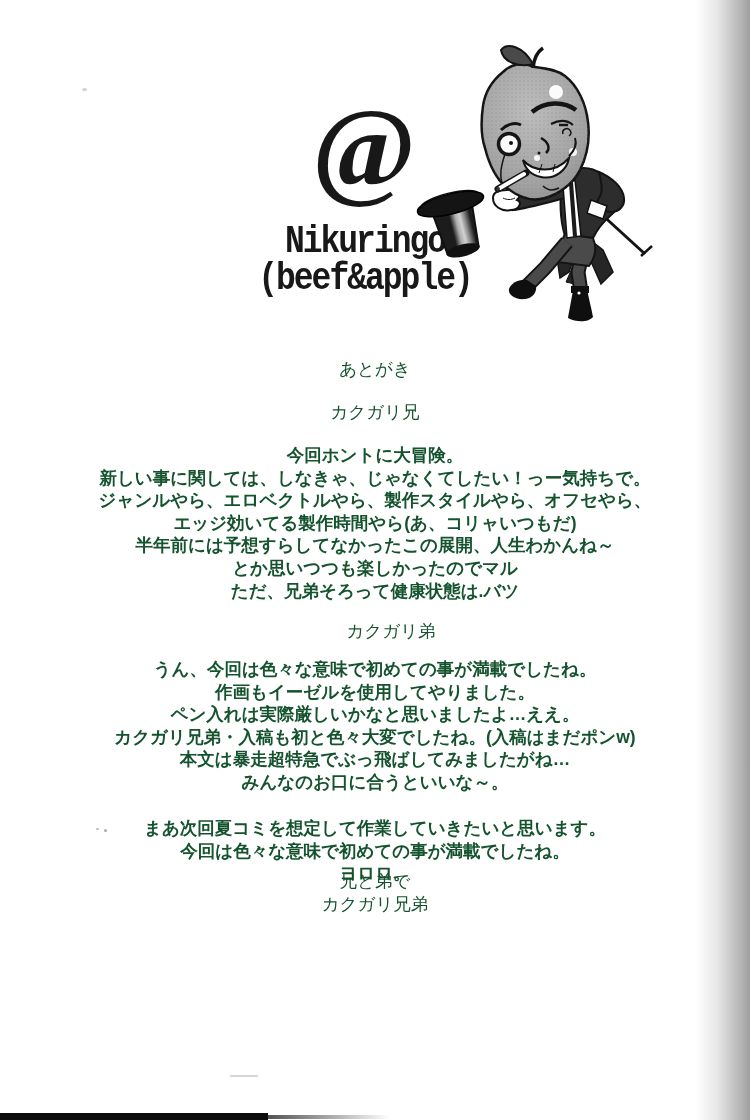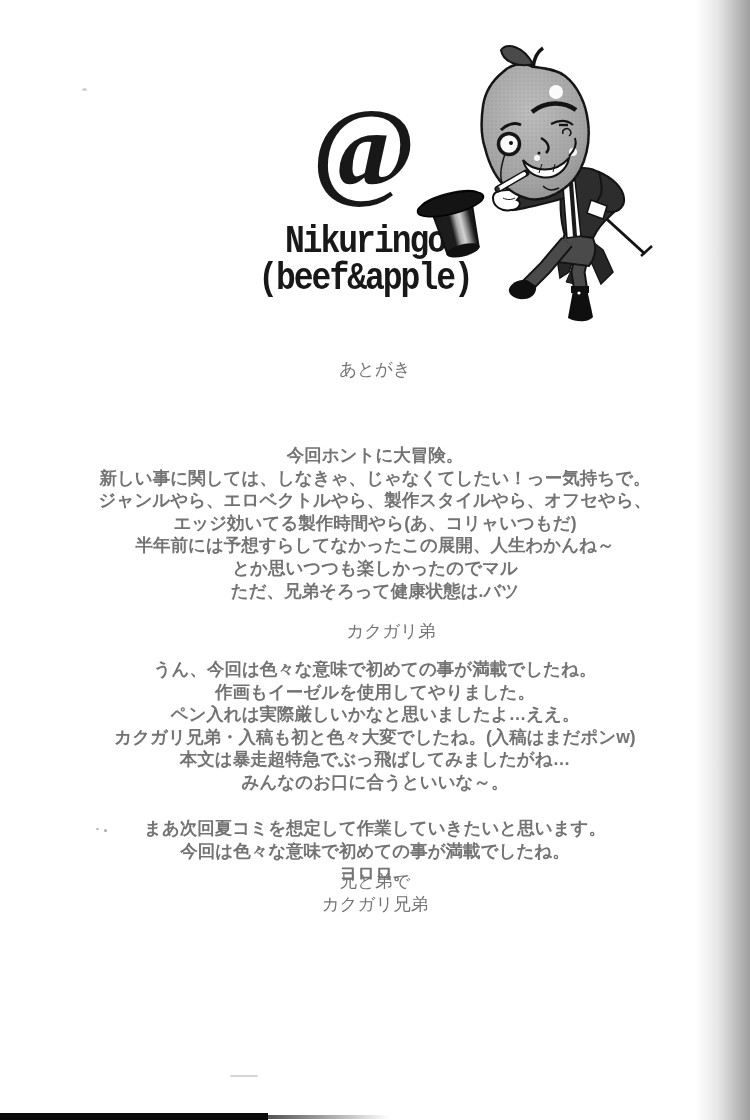--- a/index.html
+++ b/index.html
@@ -34,21 +34,21 @@
     font-weight:bold;font-size:33px;line-height:36px;
     letter-spacing:-2px;color:#181818;
     transform:scaleY(1.18);transform-origin:top center;
   }
   
   .mascot{position:absolute;left:415px;top:40px;width:250px;height:320px;}
   
   .tblock{
     position:absolute;left:0;width:750px;
     text-align:center;font-size:17.5px;line-height:22.6px;
-    color:#737373;
+    color:#14532d;
   }
   .tblock .line{white-space:nowrap;}
   .b-title{top:358px;}
   .b-h1{top:401px;}
   .b-p1{top:444px;font-weight:bold;}
   .b-h2{top:620px;padding-left:16px;}
   .b-p2{top:658px;font-weight:bold;}
   .b-p3{top:817px;font-weight:bold;}
   .b-sign{top:870px;}
   
@@ -191,20 +191,23 @@
         <path d="M109,134 L85,148" stroke="#fff" stroke-width="4" stroke-linecap="round" fill="none"></path>
         <circle cx="83" cy="149" r="2" fill="#333"></circle>
       </g>
     </g>
   </svg>
 
   <div class="tblock b-title">
     <div class="line">あとがき</div>
   </div>
 
+  <div class="tblock b-h1">
+    <div class="line">カクガリ兄</div>
+  </div>
   <div class="tblock b-p1">
     <div class="line">今回ホントに大冒険。</div>
     <div class="line">新しい事に関しては、しなきゃ、じゃなくてしたい！っー気持ちで。</div>
     <div class="line">ジャンルやら、エロベクトルやら、製作スタイルやら、オフセやら、</div>
     <div class="line">エッジ効いてる製作時間やら(あ、コリャいつもだ)</div>
     <div class="line">半年前には予想すらしてなかったこの展開、人生わかんね～</div>
     <div class="line">とか思いつつも楽しかったのでマル</div>
     <div class="line">ただ、兄弟そろって健康状態は.バツ</div>
   </div>
 

